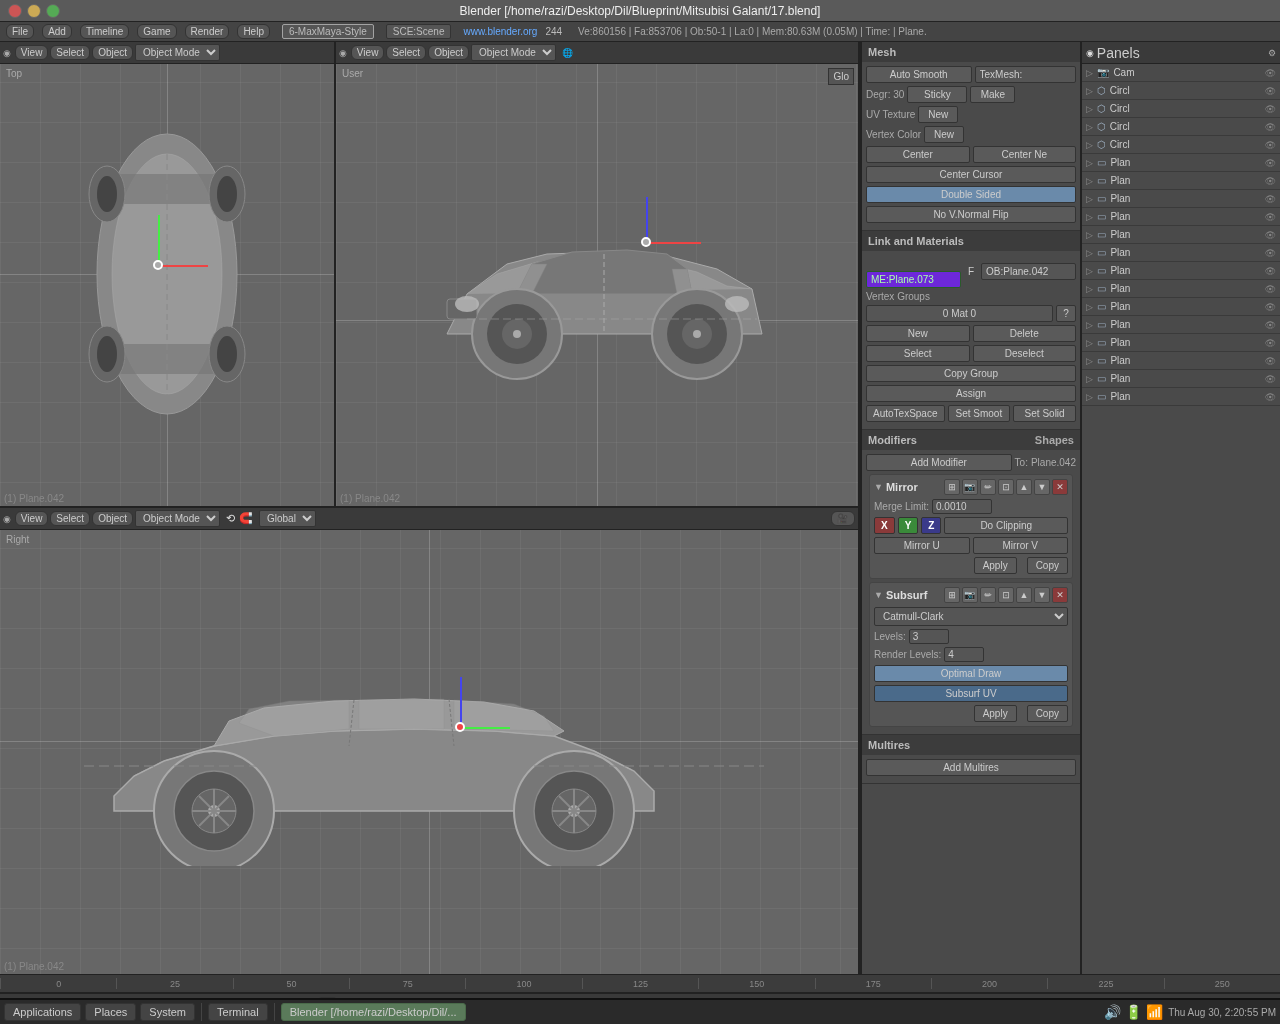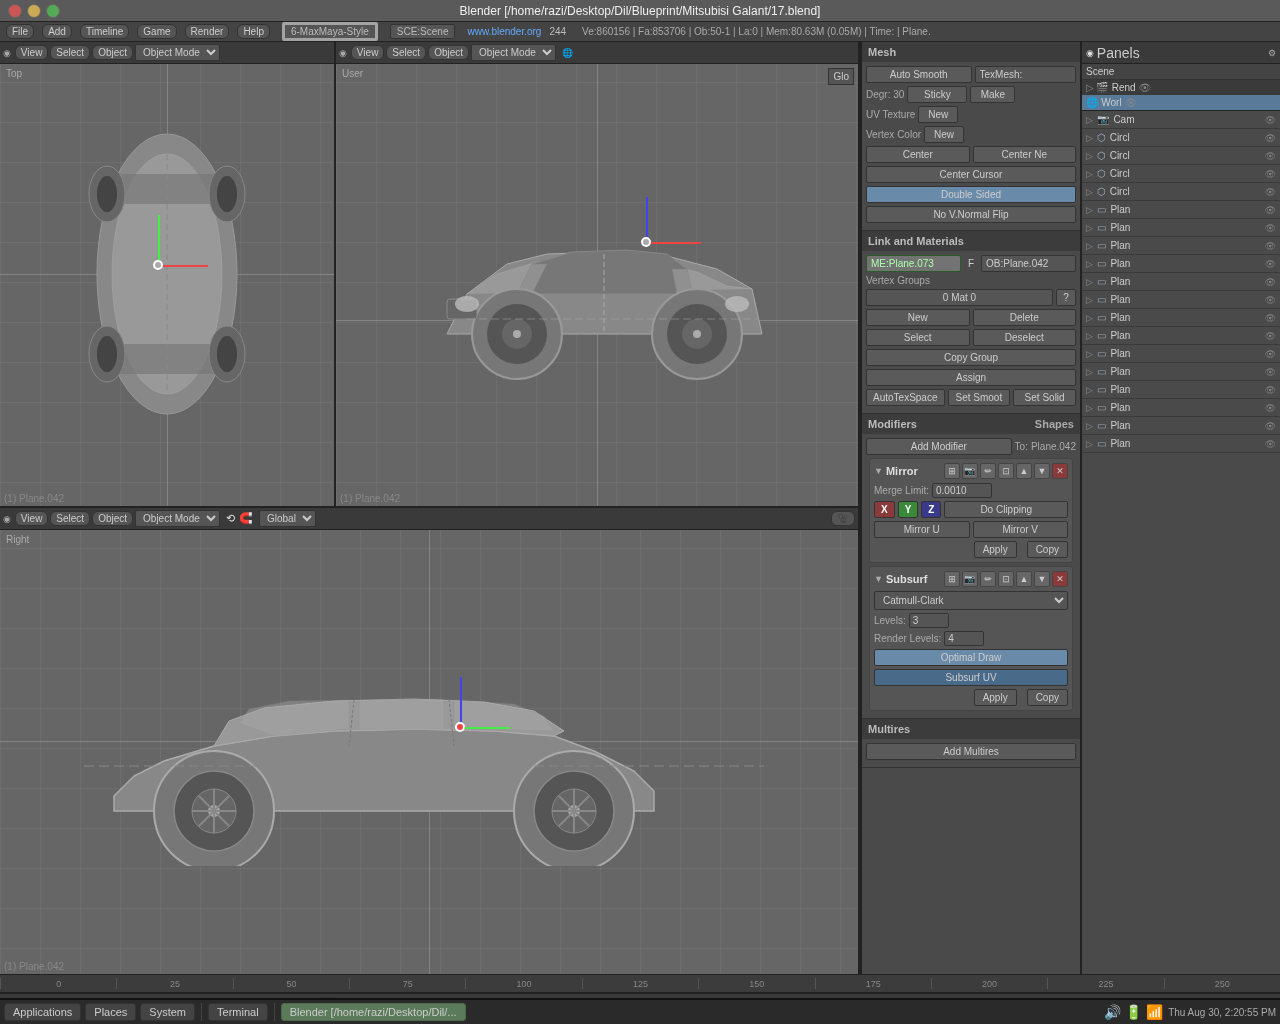--- a/index.html
+++ b/index.html
@@ -160,21 +160,21 @@
   <span>Blender [/home/razi/Desktop/Dil/Blueprint/Mitsubisi Galant/17.blend]</span>
 </div>
 
 <div id="infobar">
   <button class="vp-btn">File</button>
   <button class="vp-btn">Add</button>
   <button class="vp-btn">Timeline</button>
   <button class="vp-btn">Game</button>
   <button class="vp-btn">Render</button>
   <button class="vp-btn">Help</button>
-  <span style="margin-left:4px; background:#555; border:3px solid #a3a3a3; padding:1px 6px; border-radius:2px;">6-MaxMaya-Style</span>
+  <span style="margin-left:4px; background:#555; border:1px solid #a3a3a3; padding:1px 6px; border-radius:2px;">6-MaxMaya-Style</span>
   <span style="margin-left:4px; background:#555; border:1px solid #333; padding:1px 6px; border-radius:2px;">SCE:Scene</span>
   <span style="margin-left:4px; color:#6af;">www.blender.org</span>
   <span>244</span>
   <span style="margin-left:8px; color:#aaa; font-size:10px;">Ve:860156 | Fa:853706 | Ob:50-1 | La:0 | Mem:80.63M (0.05M) | Time: | Plane.</span>
 </div>
 
 <div id="main-layout">
 
   <div id="left-area">
 
@@ -389,21 +389,21 @@
         </div>
       </div>
     </div>
 
     <div class="prop-section">
       <div class="prop-header">
         <span>Link and Materials</span>
       </div>
       <div class="prop-body">
         <div class="prop-row">
-          <div style="background:#737373; border:1px solid #2a5a2a; padding:2px 4px; font-size:10px; color:#afa; border-radius:2px; flex:1;">
+          <div style="background:#6d28d9; border:1px solid #2a5a2a; padding:2px 4px; font-size:10px; color:#afa; border-radius:2px; flex:1;margin-top:16px;">
             <span>ME:Plane.073</span>
           </div>
           <span style="padding:2px 4px; font-size:10px; color:#ccc;">F</span>
           <div style="background:#555; border:1px solid #333; padding:2px 4px; font-size:10px; color:#ccc; border-radius:2px; flex:1;">
             <span>OB:Plane.042</span>
           </div>
         </div>
         <div class="prop-row">
           <span class="prop-label">Vertex Groups</span>
         </div>
@@ -532,34 +532,20 @@
     </div>
   </div>
 
   <div id="outliner">
     <div class="outliner-header">
       <span style="font-size:9px;">◉</span>
       <span style="flex:1; font-size:14px; color:#ccc;">Panels</span>
       <span style="font-size:9px; color:#aaa;">⚙</span>
     </div>
 
-    <div style="background:#3a3a3a; display:flex; flex-direction:column; border-bottom:1px solid #222;">
-      <div style="padding:2px 4px; font-size:10px; color:#ccc; background:#444; border-bottom:1px solid #333;">Scene</div>
-      <div style="padding:2px 4px; font-size:10px; color:#ccc;">
-        <span style="color:#888;">▷ </span>
-        <span style="color:#8af;">🎬 </span>
-        <span>Rend</span>
-        <span style="margin-left:auto; color:#888;">👁</span>
-      </div>
-      <div style="padding:2px 4px; font-size:10px; color:#ccc; background:#5a7a9a;">
-        <span style="color:#fa8;">🌐 </span>
-        <span>Worl</span>
-        <span style="margin-left:auto; color:#888;">👁</span>
-      </div>
-    </div>
     <div class="outliner-list">
 
       <div class="outliner-item">
         <span class="o-arrow">▷</span>
         <span class="o-icon">📷</span>
         <span>Cam</span>
         <span class="o-eye">👁</span>
       </div>
       <div class="outliner-item">
         <span class="o-arrow">▷</span>

